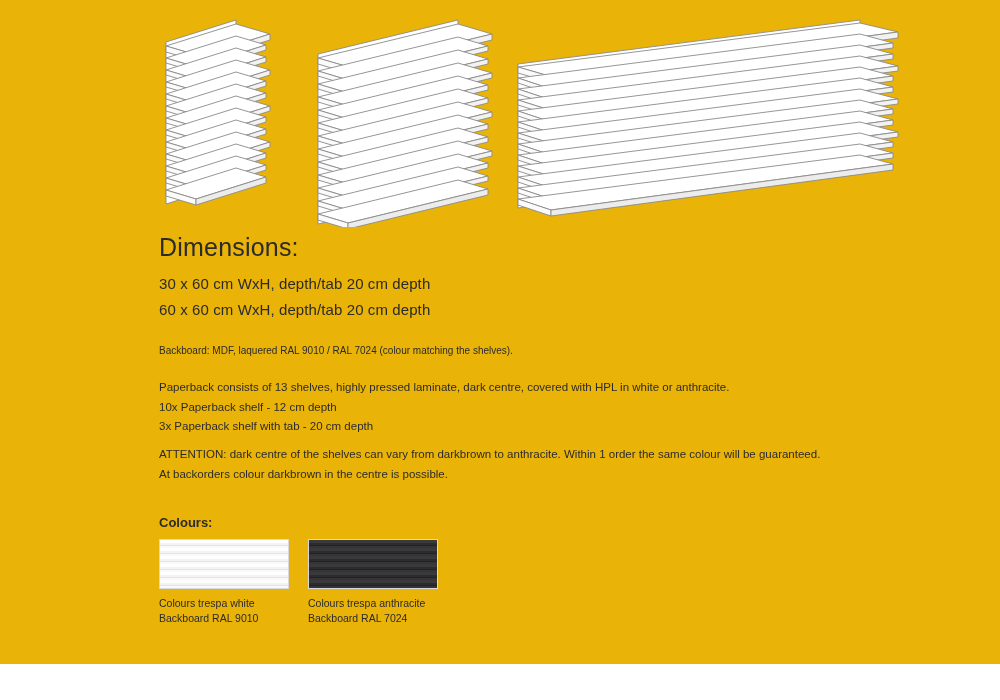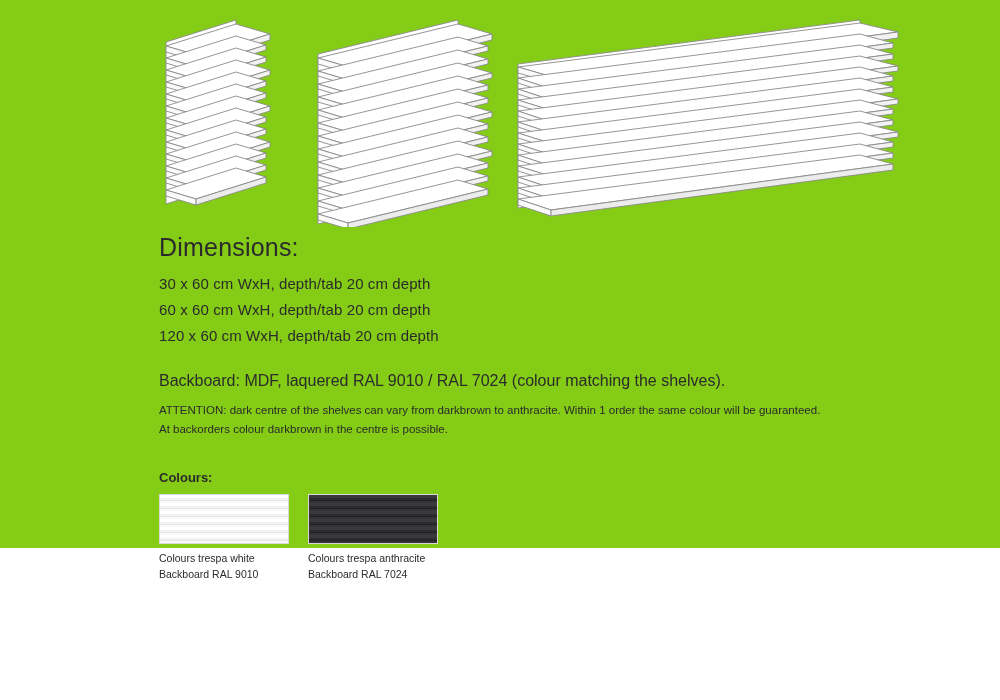--- a/index.html
+++ b/index.html
@@ -9,22 +9,22 @@
     width: 1000px;
     height: 700px;
     background: #ffffff;
     font-family: "Liberation Sans", sans-serif;
     color: #2b2b2b;
     overflow: hidden;
   }
   #page {
     position: relative;
     width: 1000px;
-    height: 548px;
-    background: #84cc16;
+    height: 664px;
+    background: #eab308;
   }
 
   
   .illus-row {
     position: absolute;
     top: 12px;
     left: 150px;
     width: 760px;
     height: 210px;
   }
@@ -51,21 +51,21 @@
   }
   .dim-line {
     font-size: 15px;
     font-weight: 400;
     color: #2b2b2b;
     line-height: 1.72;
     letter-spacing: 0.1px;
     white-space: nowrap;
   }
   .note-backboard {
-    font-size: 16px;
+    font-size: 10px;
     color: #2b2b2b;
     margin-top: 20px;
     line-height: 1.5;
   }
   .spec-block {
     margin-top: 20px;
     font-size: 11.5px;
     line-height: 1.72;
     color: #2b2b2b;
   }
@@ -353,24 +353,28 @@
       </svg>
     </div>
   </div>
 
   <div class="content">
 
     <h1 class="dim-title">Dimensions:</h1>
 
     <div class="dim-line">30 x 60 cm WxH, depth/tab 20 cm depth</div>
     <div class="dim-line">60 x 60 cm WxH, depth/tab 20 cm depth</div>
-    <div class="dim-line">120 x 60 cm WxH, depth/tab 20 cm depth</div>
 
     <div class="note-backboard">Backboard: MDF, laquered RAL 9010 / RAL 7024 (colour matching the shelves).</div>
 
+    <div class="spec-block">
+      <div>Paperback consists of 13 shelves, highly pressed laminate, dark centre, covered with HPL in white or anthracite.</div>
+      <div>10x Paperback shelf - 12 cm depth</div>
+      <div>3x Paperback shelf with tab - 20 cm depth</div>
+    </div>
 
     <div class="attention-block">
       <div>ATTENTION: dark centre of the shelves can vary from darkbrown to anthracite. Within 1 order the same colour will be guaranteed.</div>
       <div>At backorders colour darkbrown in the centre is possible.</div>
     </div>
 
     <div class="colours">
       <div class="colours-label">Colours:</div>
       <div class="swatch-row">
 

